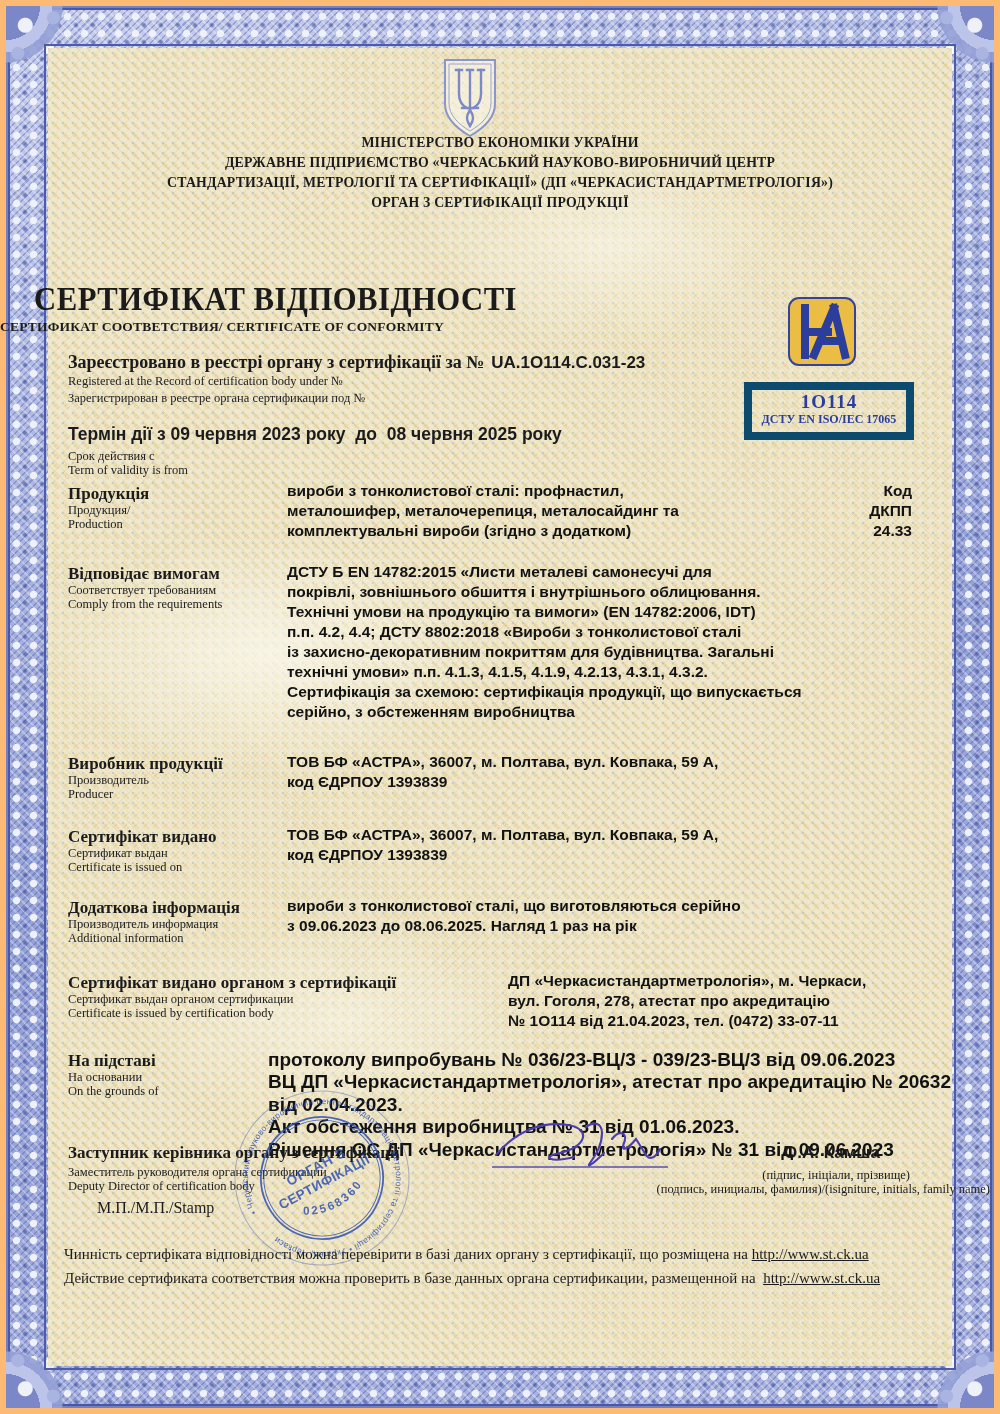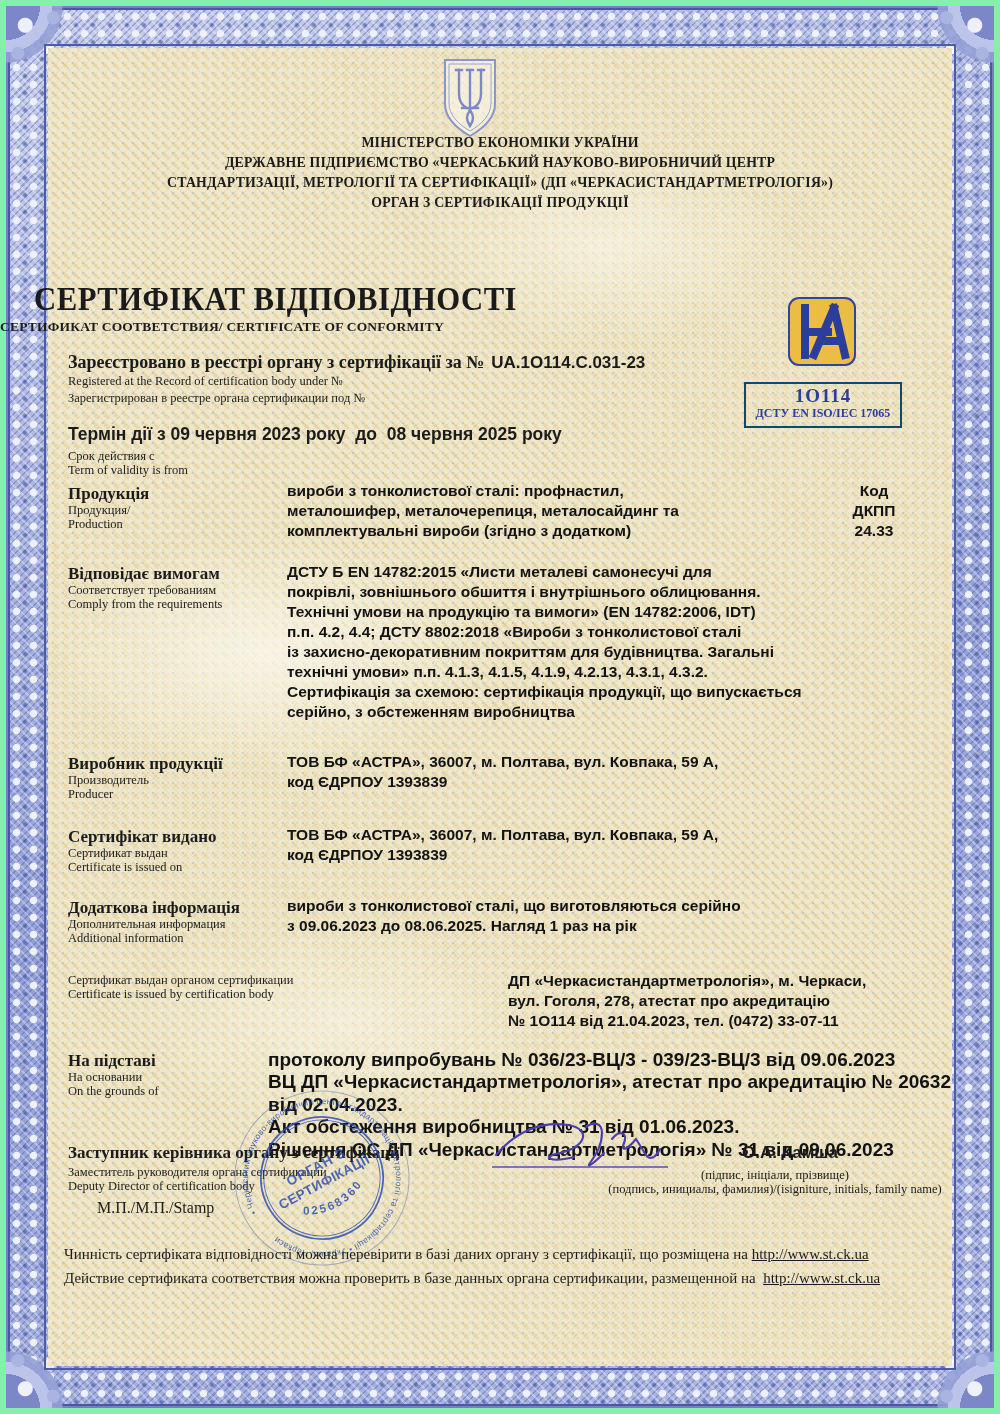--- a/index.html
+++ b/index.html
@@ -1,16 +1,16 @@
 <!DOCTYPE html>
 <html><head>
 <meta charset="utf-8">
 <style>
   html,body{margin:0;padding:0;background:#ffffff;}
-  .page{position:relative;width:1000px;height:1414px;background:#86efac;overflow:hidden;
+  .page{position:relative;width:1000px;height:1414px;background:#fdba74;overflow:hidden;
         font-family:"Liberation Serif",serif;color:#1b1b1b;}
 
   
   .band{position:absolute;inset:8px;
     background:
       radial-gradient(circle, #eef0fa 0 3.2px, transparent 4.2px) 0 0/17px 17px,
       radial-gradient(circle, rgba(64,78,156,.60) 0 1.7px, transparent 2.6px) 8.5px 8.5px/17px 17px,
       repeating-linear-gradient(45deg, rgba(255,255,255,.28) 0 2px, transparent 2px 6px),
       repeating-linear-gradient(135deg, rgba(74,88,166,.38) 0 1.5px, transparent 1.5px 5px),
       linear-gradient(160deg,#c6cdec,#93a0d6 55%,#aeb7e2);
@@ -38,32 +38,32 @@
       repeating-linear-gradient(-45deg, rgba(208,188,128,.18) 0 1px, transparent 1px 7px);
     background-size:10px 10px,10px 10px,10px 10px,auto,auto;
     background-position:0 0,5px 5px,2.5px 2.5px,0 0,0 0;}
   .paper::after{content:"";position:absolute;inset:0;
     background:
       radial-gradient(ellipse 320px 170px at 24% 46%, rgba(252,250,240,.75), transparent 70%),
       radial-gradient(ellipse 270px 140px at 62% 15%, rgba(252,250,240,.55), transparent 70%),
       radial-gradient(ellipse 300px 150px at 32% 74%, rgba(252,250,240,.5), transparent 70%);}
 
   .abs{position:absolute;}
-  .center{text-align:center;}
+  .center{text-align:right;}
 
   .hdr{left:70px;right:70px;top:133px;text-align:center;}
   .hdr div{font:700 13.8px/20px "Liberation Serif",serif;letter-spacing:.2px;}
 
   .title{left:0;right:26px;top:281px;text-align:left;}
   .title .t1{font:700 33px/37px "Liberation Serif",serif;transform:scaleX(.93);transform-origin:center;letter-spacing:.5px;}
   .title .t2{font:700 13.5px/17px "Liberation Serif",serif;letter-spacing:.2px;}
 
   .badge-logo{left:788px;top:297px;width:64px;height:65px;background:#ecbd45;
     border:2.5px solid #33449e;border-radius:11px;}
-  .badge-box{left:744px;top:382px;width:154px;height:40px;border:2px solid #0c4a6e;
+  .badge-box{left:744px;top:382px;width:154px;height:40px;border:8px solid #0c4a6e;
     color:#2b3e9b;text-align:center;padding-top:2px;box-sizing:content-box;}
   .badge-box .b1{font:700 19px/20px "Liberation Serif",serif;letter-spacing:1px;}
   .badge-box .b2{font:700 12px/14px "Liberation Serif",serif;}
 
   .reg{left:68px;top:351px;width:760px;}
   .reg .r1{font:700 18px/22px "Liberation Serif",serif;}
   .reg .rnum{font:700 17px/22px "Liberation Sans",sans-serif;margin-left:7px;}
   .sub{font:400 12.5px/14px "Liberation Serif",serif;color:#222;}
 
   .validity{left:68px;top:423px;width:760px;}
@@ -188,27 +188,28 @@
   <div class="abs row-label" style="top:827px">
     <div class="lbl-uk">Сертифікат видано</div>
     <div class="sub">Сертификат выдан</div>
     <div class="sub">Certificate is issued on</div>
   </div>
   <div class="abs val" style="left:287px;top:825px;width:600px">ТОВ БФ «АСТРА», 36007, м. Полтава, вул. Ковпака, 59 А,
 код ЄДРПОУ 1393839</div>
 
   <div class="abs row-label" style="top:898px;width:230px">
     <div class="lbl-uk">Додаткова інформація</div>
-    <div class="sub">Дополнительная информация</div>
+    <div class="sub">Производитель информация</div>
     <div class="sub">Additional information</div>
   </div>
   <div class="abs val" style="left:287px;top:896px;width:620px">вироби з тонколистової сталі, що виготовляються серійно
 з 09.06.2023 до 08.06.2025. Нагляд 1 раз на рік</div>
 
   <div class="abs" style="left:68px;top:973px;width:430px">
+    <div class="lbl-uk">Сертифікат видано органом з сертифікації</div>
     <div class="sub">Сертификат выдан органом сертификации</div>
     <div class="sub">Certificate is issued by certification body</div>
   </div>
   <div class="abs val" style="left:508px;top:971px;width:430px">ДП «Черкасистандартметрологія», м. Черкаси,
 вул. Гоголя, 278, атестат про акредитацію
 № 1О114 від 21.04.2023, тел. (0472) 33-07-11</div>
 
   <div class="abs row-label" style="top:1051px">
     <div class="lbl-uk">На підставі</div>
     <div class="sub">На основании</div>

